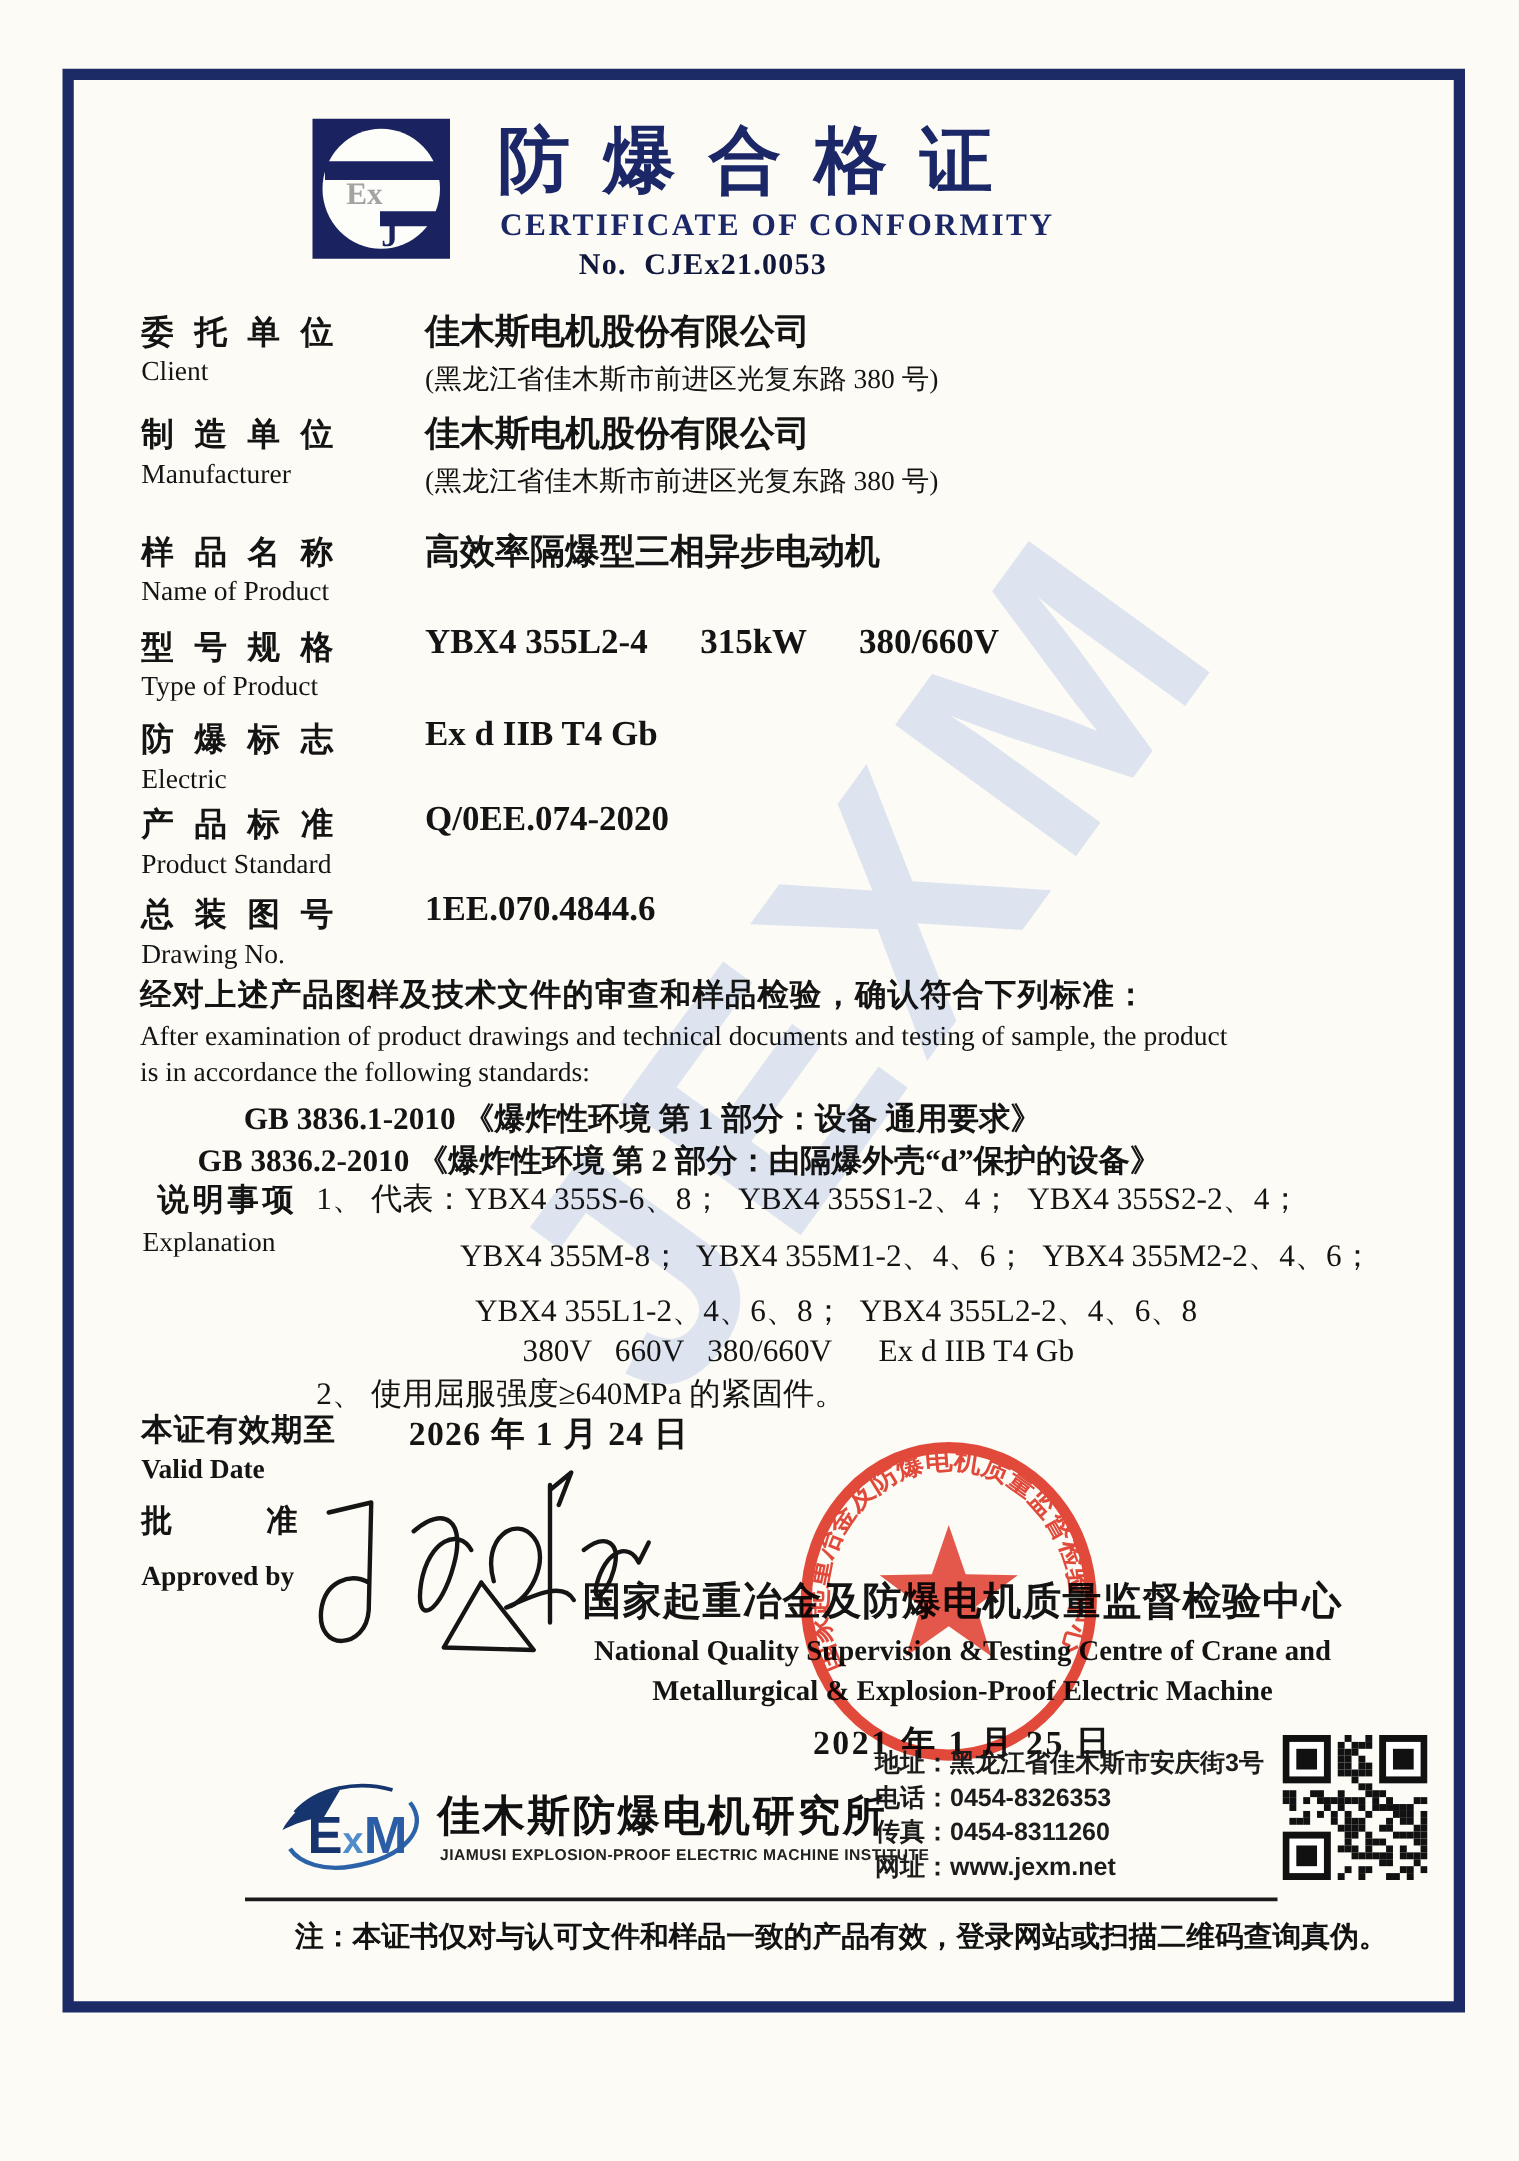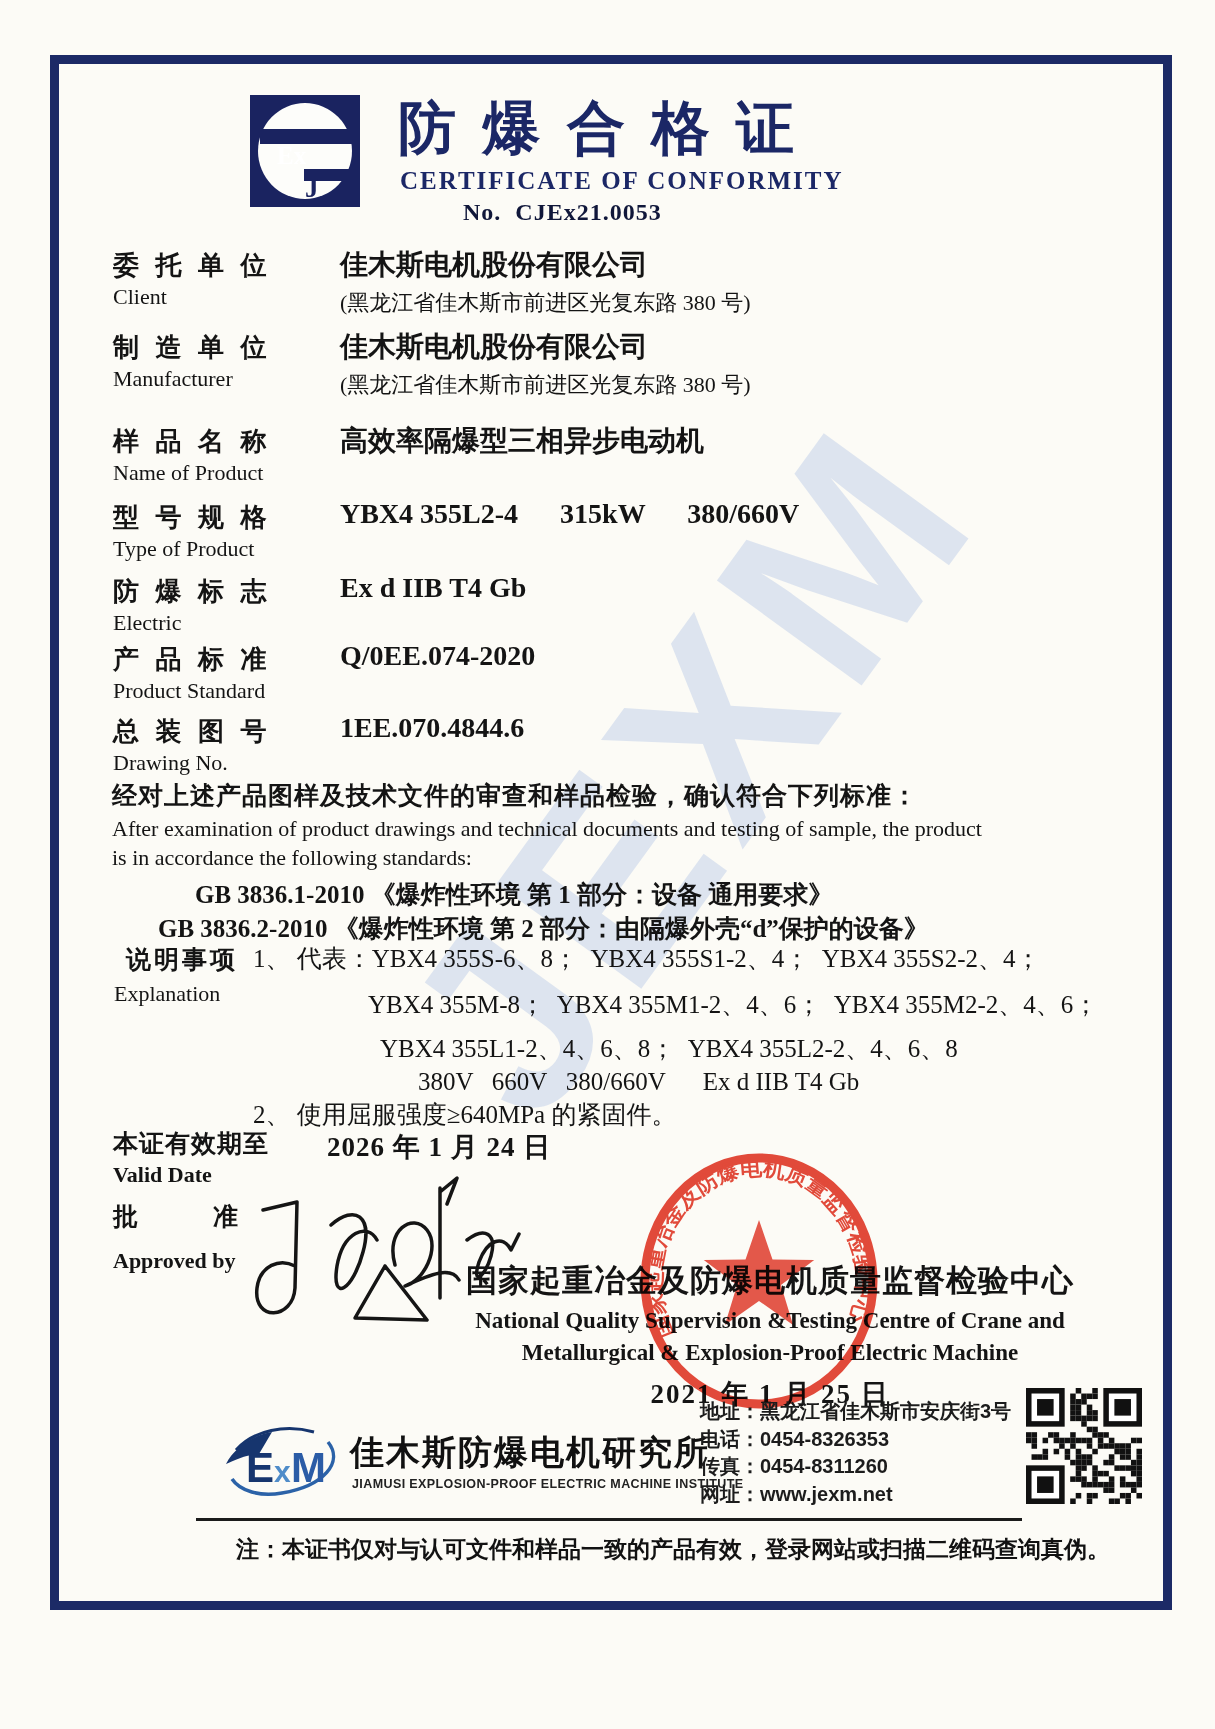--- a/index.html
+++ b/index.html
@@ -10,21 +10,21 @@
   
   .wm{position:absolute;left:200px;top:620px;width:980px;text-align:center;
       font-family:"Liberation Sans","DejaVu Sans",sans-serif;font-weight:bold;
       font-size:260px;letter-spacing:14px;color:rgba(176,194,229,0.40);
       transform:rotate(-54deg);pointer-events:none;}
   
   .hlogo{position:absolute;left:250px;top:95px;width:110px;height:112px;background:#1a2360;}
   .hl-circle{position:absolute;left:8px;top:8px;width:94px;height:96px;background:#fdfdfa;border-radius:50%;}
   .hl-bar1{position:absolute;left:10px;top:34px;right:0;height:15px;background:#1a2360;}
   .hl-bar2{position:absolute;left:54px;top:74px;right:0;height:12px;background:#1a2360;}
-  .hl-ex{position:absolute;left:27px;top:47px;font-weight:bold;font-size:25px;color:#ffffff;}
+  .hl-ex{position:absolute;left:27px;top:47px;font-weight:bold;font-size:25px;color:#a3a3a3;}
   .hl-j{position:absolute;left:55px;top:78px;font-weight:bold;font-size:27px;color:#1a2360;}
   .title-cn{position:absolute;left:398px;top:90px;font-size:58px;font-weight:bold;color:#1b2766;letter-spacing:6px;white-space:pre;}
   .title-en{position:absolute;left:400px;top:167px;font-size:25px;font-weight:bold;color:#1b2766;letter-spacing:2px;}
   .cert-no{position:absolute;left:463px;top:199px;font-size:24px;font-weight:bold;color:#10173a;letter-spacing:1px;white-space:pre;}
   
   .row{position:absolute;left:0;width:100%;height:80px;text-align:right;}
   .lab-cn{position:absolute;left:113px;top:0;font-size:26px;font-weight:600;letter-spacing:5px;white-space:pre;}
   .lab-en{position:absolute;left:113px;top:36px;font-size:22px;}
   .val{position:absolute;left:340px;top:-2px;font-size:28px;font-weight:bold;white-space:pre;}
   .sub{position:absolute;left:340px;top:40px;font-size:22px;font-weight:500;font-family:Liberation Serif, serif;}

